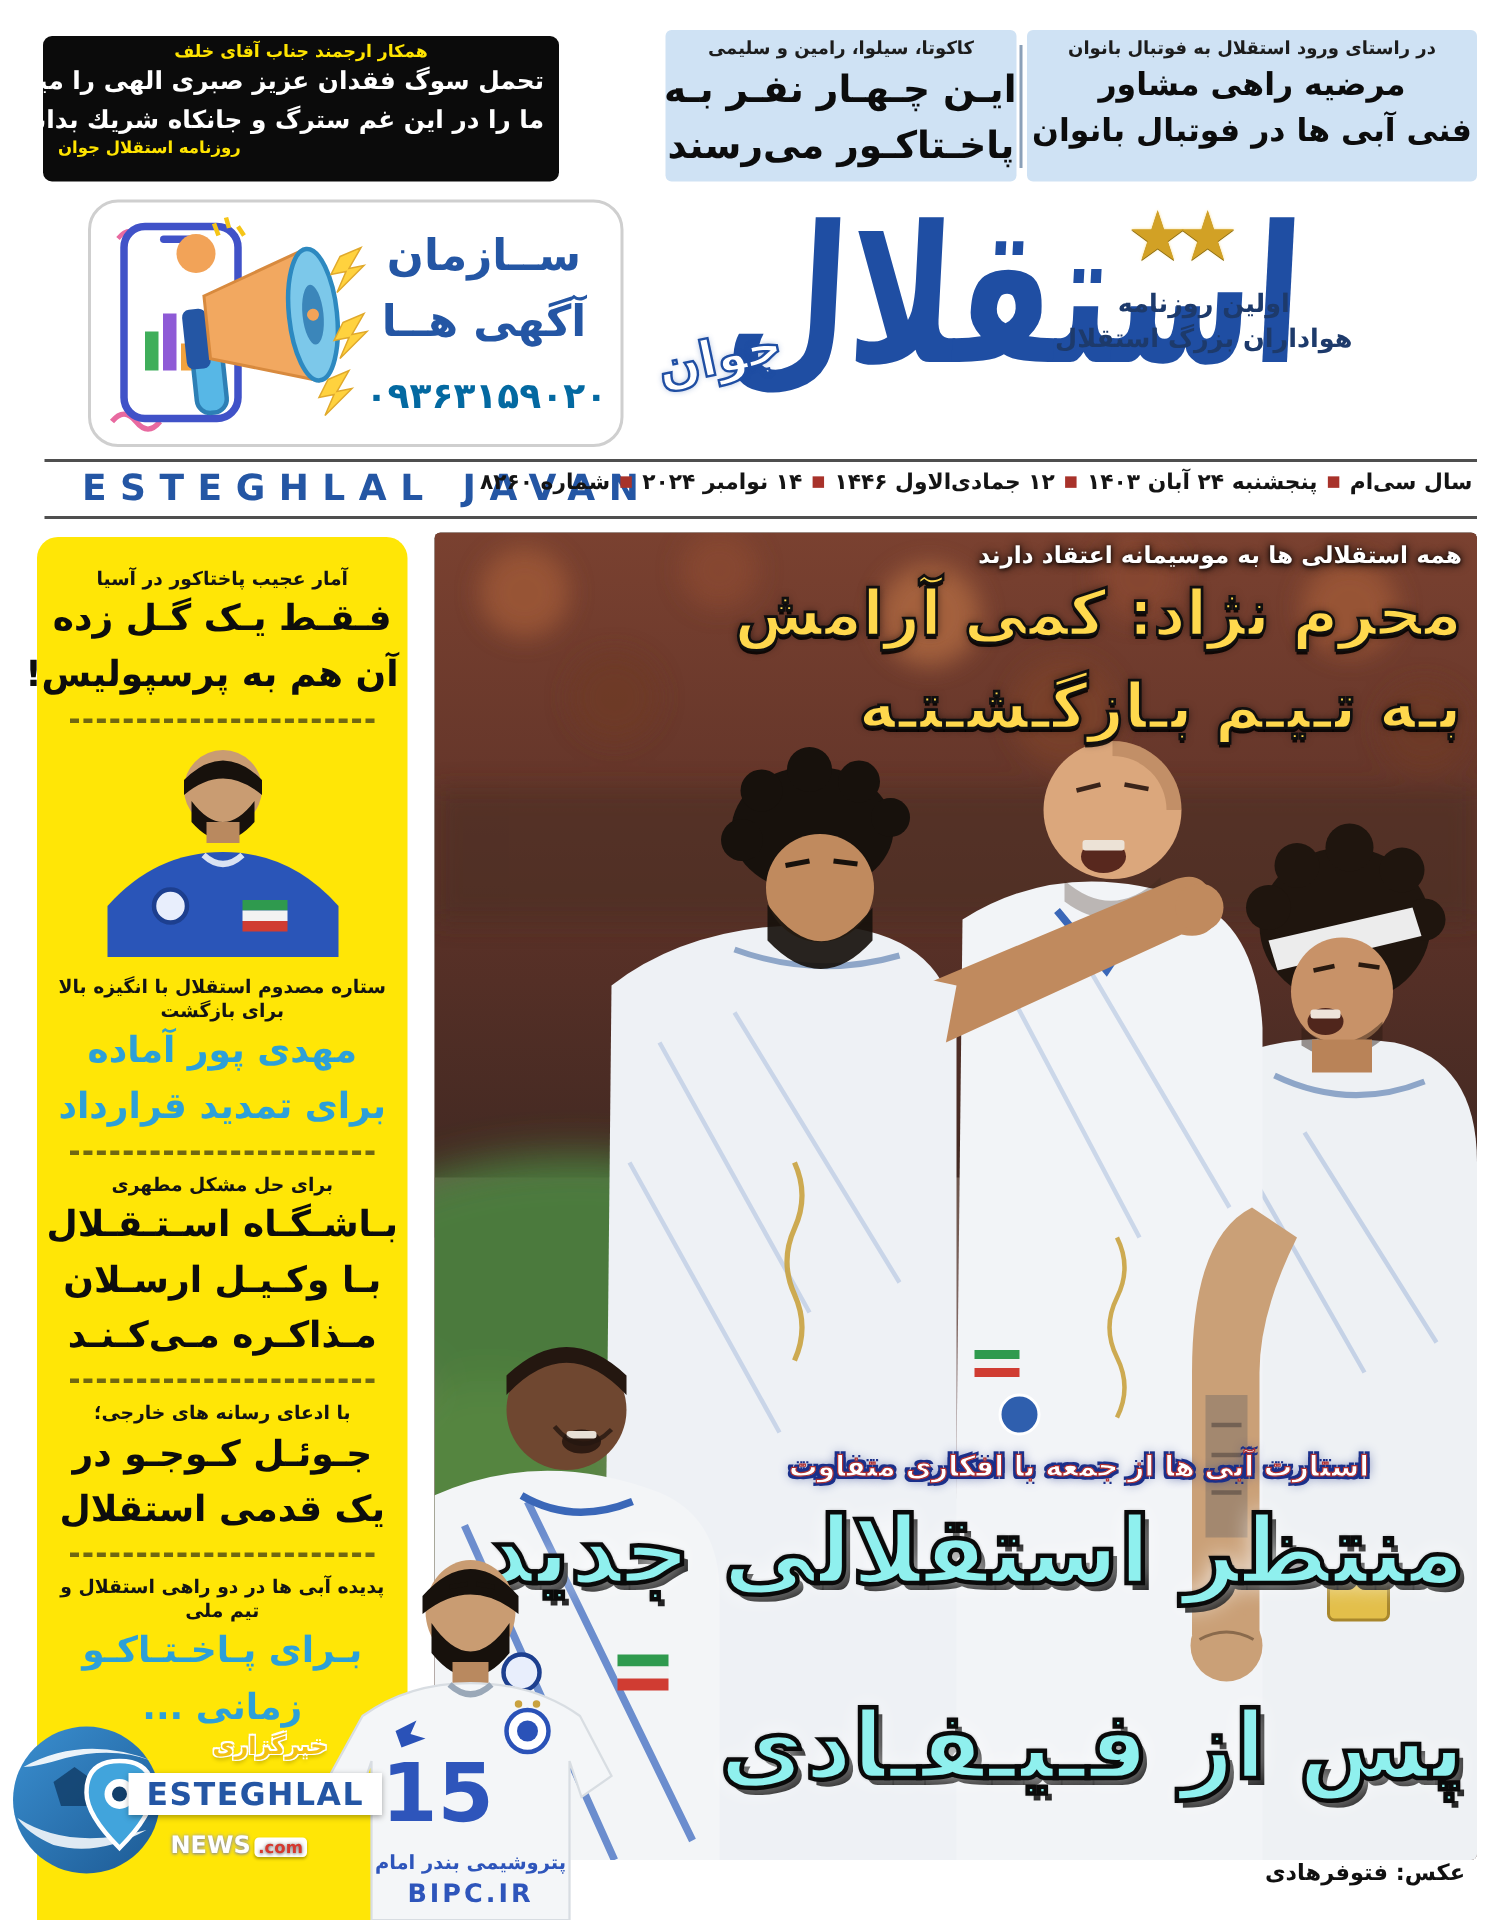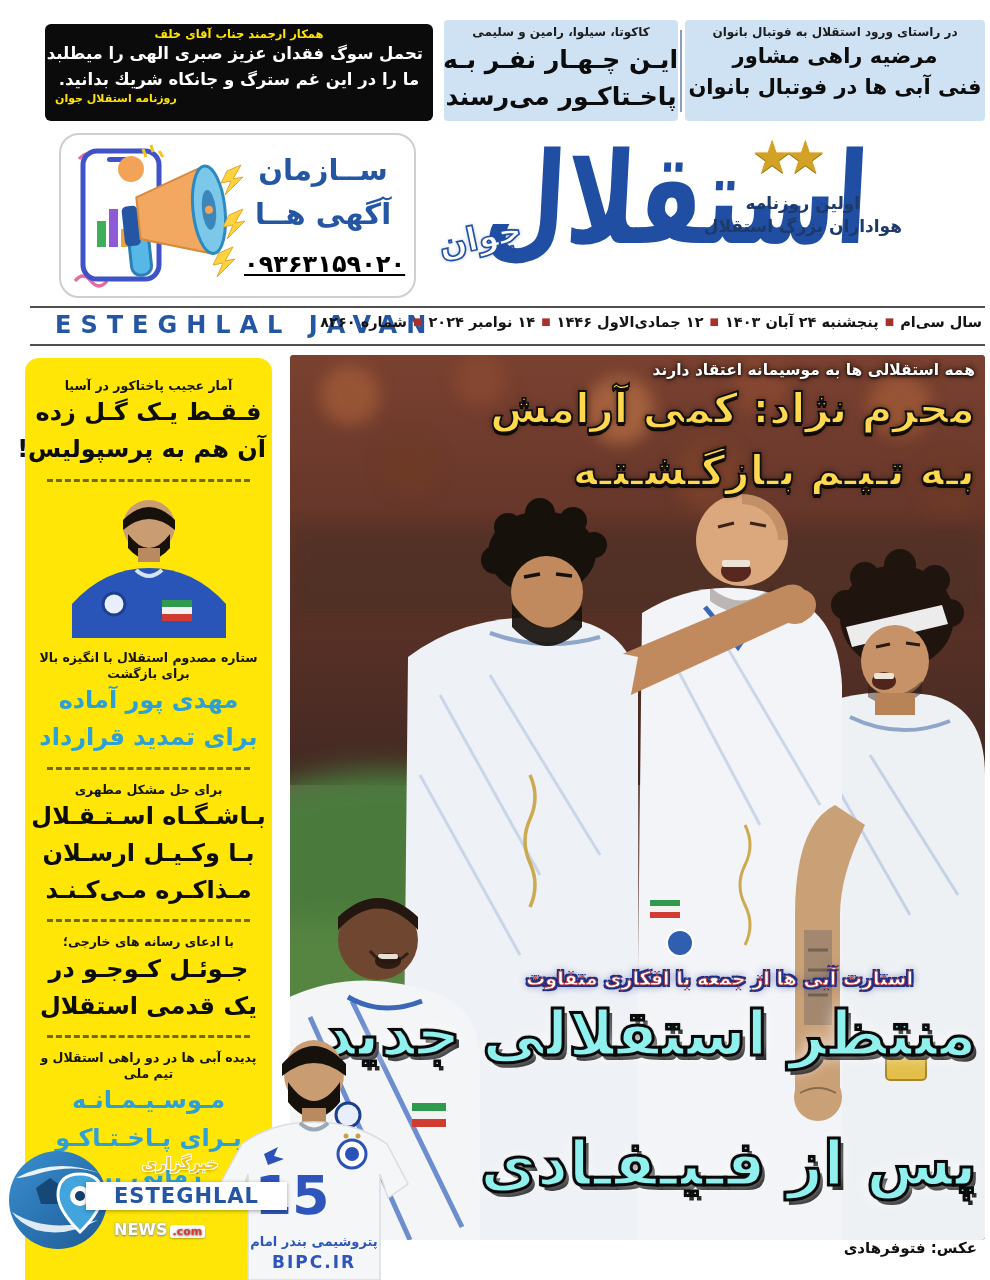--- a/index.html
+++ b/index.html
@@ -8,31 +8,31 @@
   .abs{position:absolute;}
 
   
   .box-blue{background:#cfe2f4;border-radius:4px;}
   .box-women{right:5px;top:20px;width:300px;height:101px;padding-top:5px;box-sizing:border-box;}
   .box-pakhtakor{right:312px;top:20px;width:234px;height:101px;padding-top:5px;box-sizing:border-box;}
   .vdiv{right:308px;top:30px;width:2px;height:82px;background:#8ba0b8;}
   .kicker-sm{font-size:12px;font-weight:800;color:#1c1c1c;text-align:center;line-height:1.3;}
   .tophead{font-size:25px;font-weight:900;color:#0c0c0c;text-align:center;line-height:1.5;letter-spacing:-0.5px;white-space:nowrap;}
   .tophead.sm{font-size:21px;}
-  .box-cond{left:45px;top:24px;width:388px;height:97px;background:#0b0b0b;border-radius:6px;
+  .box-cond{left:29px;top:24px;width:344px;height:97px;background:#0b0b0b;border-radius:6px;
             color:#fff;box-sizing:border-box;padding:3px 10px 2px 10px;}
   .cond-kicker{color:#ffe400;font-size:11.5px;font-weight:800;text-align:center;}
   .cond-line{font-size:16.5px;font-weight:900;text-align:center;line-height:1.55;letter-spacing:-0.3px;white-space:nowrap;}
   .cond-footer{color:#ffe400;font-size:11px;font-weight:800;text-align:left;margin-top:0px;}
 
   
   .ad-box{left:30px;top:133px;width:357px;height:165px;background:#fff;border:2px solid #cfcfcf;border-radius:20px;box-sizing:border-box;margin-left:29px;}
   .ad-text{position:absolute;right:12px;top:14px;width:158px;text-align:center;}
   .ad-line{color:#2456a4;font-size:29px;font-weight:900;line-height:1.5;white-space:nowrap;}
-  .ad-phone{color:#000000;font-size:24px;font-weight:900;margin-top:14px;direction:ltr;letter-spacing:1px;text-decoration:underline;}
+  .ad-phone{color:#0369a1;font-size:24px;font-weight:900;margin-top:14px;direction:ltr;letter-spacing:1px;}
   .logo-title{right:118px;top:136px;font-size:94px;font-weight:900;color:#1f4ea3;line-height:1;
               transform:scaleY(1.35) skewX(-4deg);transform-origin:right top;letter-spacing:-2px;}
   .logo-badge{right:468px;top:218px;font-size:33px;font-weight:900;color:#ffffff;
               -webkit-text-stroke:1.6px #1f4ea3;text-shadow:0 0 4px rgba(31,78,163,.45);transform:rotate(-12deg);}
   .logo-stars{right:172px;top:130px;font-size:46px;color:#d2a125;letter-spacing:-8px;direction:ltr;
               text-shadow:0 1px 0 #8a6a10,0 0 2px #f5d98a;}
   .logo-tagline{right:88px;top:192px;text-align:center;color:#1d3a6b;font-weight:800;font-size:17px;line-height:1.35;}
 
   
   .rule{left:30px;right:5px;height:2px;background:#4f4f4f;}
@@ -65,21 +65,21 @@
          text-shadow:0 0 16px rgba(255,255,255,.95),4px 5px 0 rgba(0,0,0,.9),0 0 3px #000;white-space:nowrap;}
   .ph-h2.l1{top:648px;}
   .ph-h2.l2{top:778px;}
   .credit{right:13px;top:1239px;font-size:15px;font-weight:900;color:#111;}
 
   
   .inset{left:212px;top:1022px;width:205px;height:258px;z-index:6;}
   .wm{left:6px;top:1138px;width:220px;height:142px;z-index:7;direction:ltr;}
   .wm-fa{position:absolute;left:100px;top:16px;font-size:16px;font-weight:900;color:#f3c312;
          text-shadow:-1px -1px 0 #fff,1px -1px 0 #fff,-1px 1px 0 #fff,1px 1px 0 #fff,0 2px 3px rgba(0,0,0,.25);padding-left:36px;}
-  .wm-en{position:absolute;left:80px;top:44px;background:#fff;padding:2px 28px;color:#2456a4;font-size:21px;
+  .wm-en{position:absolute;left:80px;top:44px;background:#fff;padding:2px 12px;color:#2456a4;font-size:21px;
          font-weight:900;letter-spacing:1px;box-shadow:0 1px 4px rgba(0,0,0,.35);}
   .wm-news{position:absolute;left:108px;top:82px;font-size:16px;font-weight:900;color:#fff;
            text-shadow:0 1px 2px #8a8a8a,0 0 3px #aaa;}
   .wm-com{background:#fff;color:#d6392f;border-radius:3px;padding:0 3px;font-size:11px;font-weight:900;
           box-shadow:0 1px 2px rgba(0,0,0,.3);margin-left:2px;}
 </style>
 </head>
 <body>
 
 <div class="page">
@@ -180,21 +180,20 @@
     <div class="sb-head">بـا وکـیـل ارسـلان</div>
     <div class="sb-head">مـذاکـره مـی‌کـنـد</div>
     <div class="sb-div"></div>
 
     <div class="sb-kicker">با ادعای رسانه های خارجی؛</div>
     <div class="sb-head">جـوئـل کـوجـو در</div>
     <div class="sb-head">یک قدمی استقلال</div>
     <div class="sb-div"></div>
 
     <div class="sb-kicker">پدیده آبی ها در دو راهی استقلال و تیم ملی</div>
-    <div class="sb-head blue">مـوسـیـمـانـه</div>
     <div class="sb-head blue">بـرای پـاخـتـاکـو</div>
     <div class="sb-head blue">زمانی ...</div>
   </div>
 
   <div class="abs photo">
     <svg width="695" height="885" viewBox="0 0 695 885">
       <defs>
         <linearGradient id="gTop" x1="0" y1="0" x2="0" y2="1">
           <stop offset="0" stop-color="#7a4130"></stop>
             <stop offset="0.5" stop-color="#5d3228"></stop>

